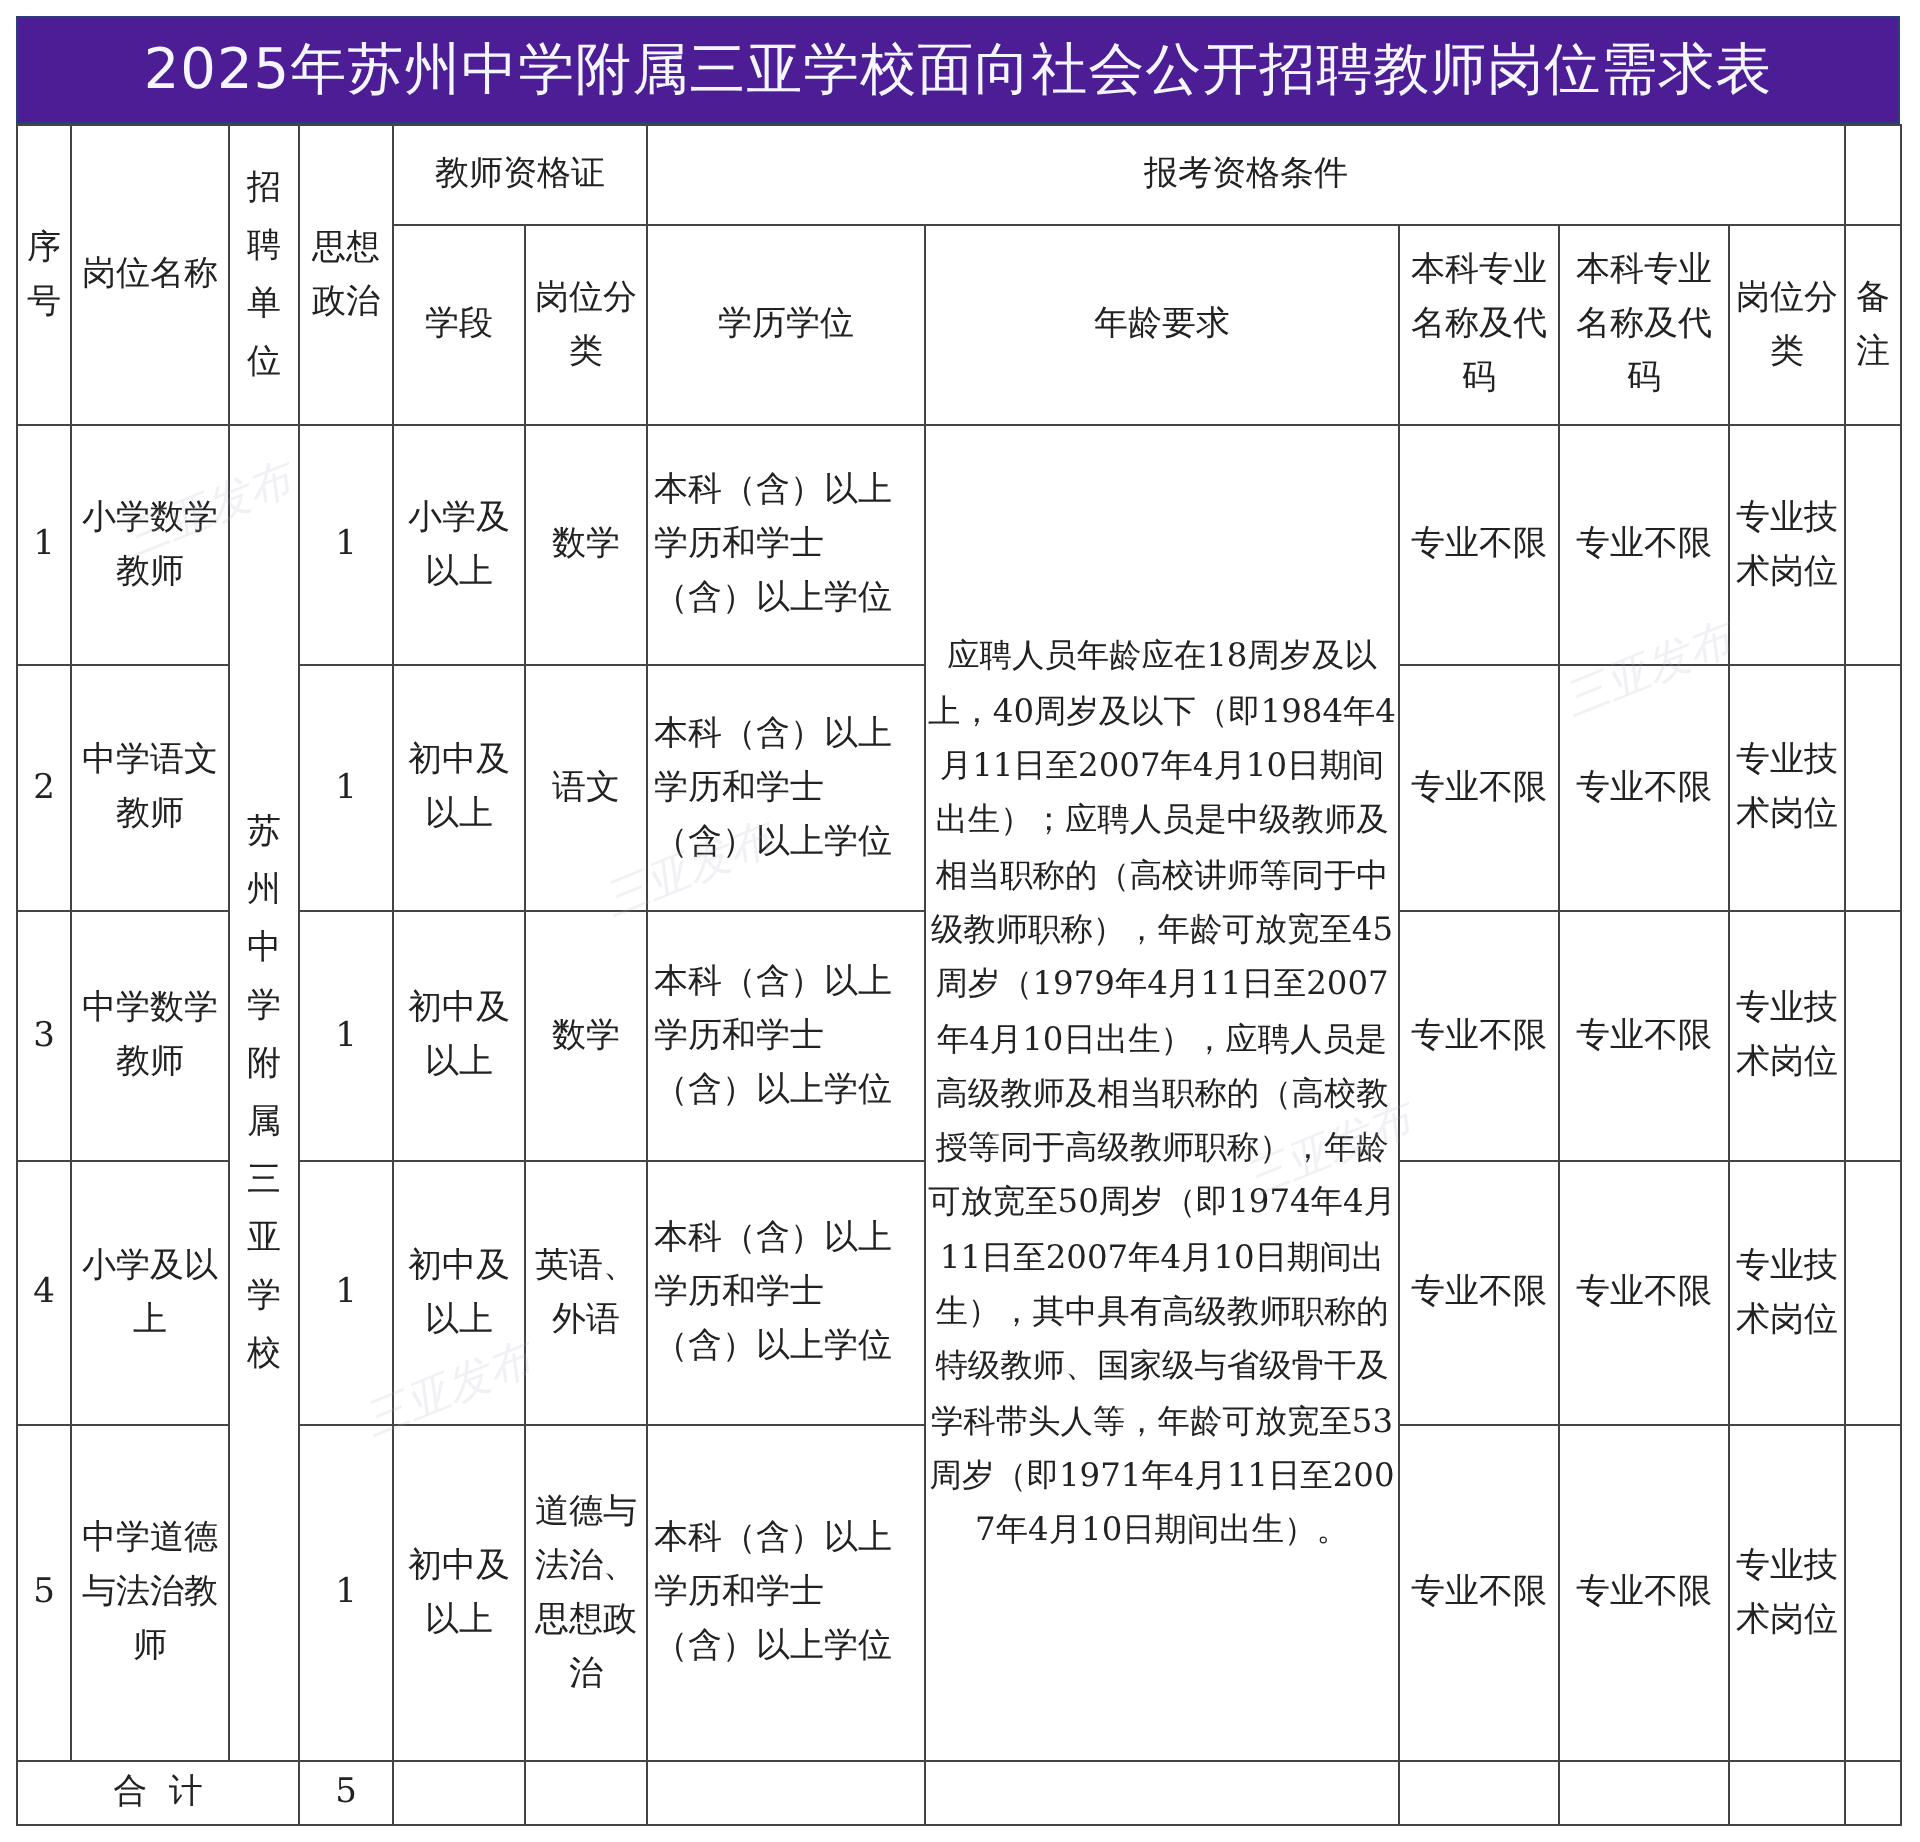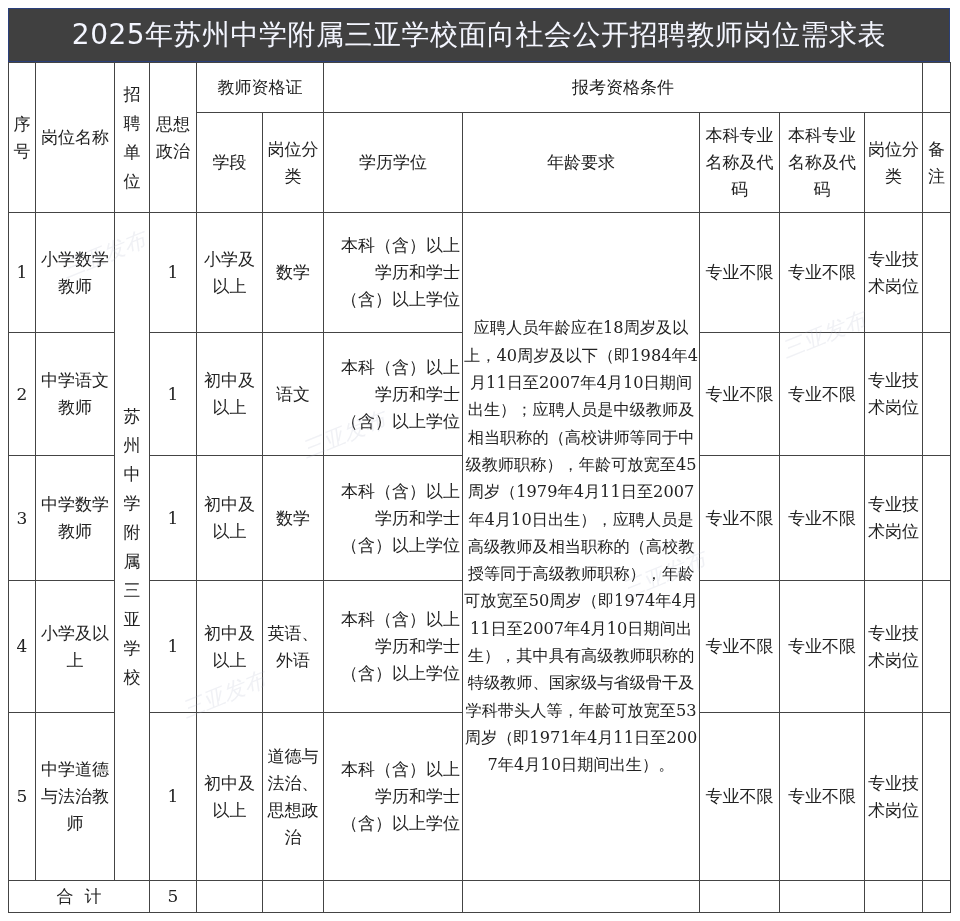--- a/index.html
+++ b/index.html
@@ -1,28 +1,28 @@
 <!DOCTYPE html>
 <html><head>
 <meta charset="utf-8">
 <style>
   html, body { margin: 0; padding: 0; background: #ffffff; }
   body { width: 960px; height: 921px; position: relative; overflow: hidden;
          font-family: "DejaVu Serif", "Liberation Serif", serif; color: #222; }
   .sheet { position: absolute; left: 8px; top: 8px; width: 942px; }
   .title-bar {
-    height: 54px; background: #404040; border: 1.5px solid #2a3f7a;
+    height: 54px; background: #4c1d95; border: 1.5px solid #2a3f7a;
     box-sizing: border-box; display: flex; align-items: center; justify-content: center;
     color: #f4f6ff; font-size: 28px; letter-spacing: 0.5px;
     font-family: "DejaVu Sans", "Liberation Sans", sans-serif;
   }
   table { border-collapse: collapse; table-layout: fixed; width: 942px; }
   td { border: 1.3px solid #444; text-align: center; vertical-align: middle;
        font-size: 17px; line-height: 27px; padding: 0 2px; word-break: break-all; }
-  td.left { text-align: right; padding-left: 3px; margin-top: 44px; }
+  td.left { text-align: left; padding-left: 3px; margin-top: 44px; }
   .vert { line-height: 29px; margin-top: 36px; }
   .age { font-size: 16.2px; line-height: 27.3px; padding: 0 1px; }
   .wm { position: absolute; color: rgba(170,180,200,0.18); font-size: 22px;
         transform: rotate(-22deg); pointer-events: none;
         font-family: "DejaVu Sans", sans-serif; font-style: italic; }
 </style>
 </head>
 <body>
 
 <div class="sheet">

